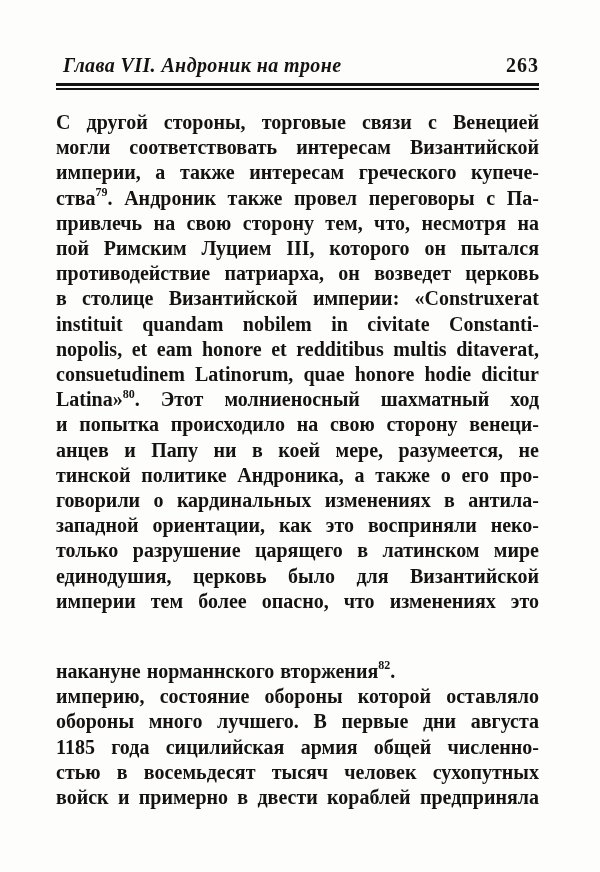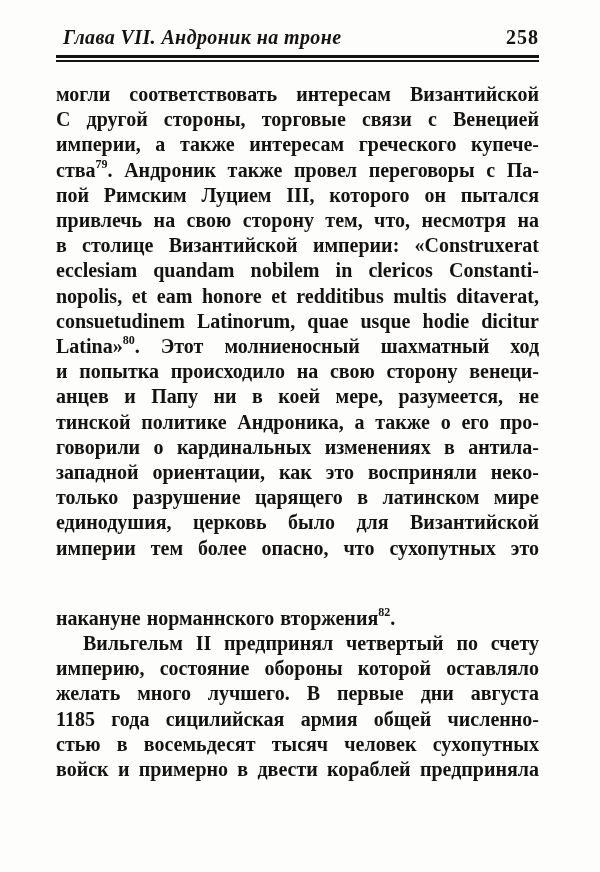--- a/index.html
+++ b/index.html
@@ -23,20 +23,21 @@
     top: 26px;
     width: 483px;
   }
   .running-header {
     display: flex;
     justify-content: space-between;
     align-items: flex-start;
     font-size: 20px;
     font-weight: bold;
     line-height: 22px;
+    margin-top: 28px;
   }
   .running-title {
     font-style: italic;
     letter-spacing: 0.4px;
     padding-left: 7px;
   }
   .running-page-number {
     font-style: normal;
     letter-spacing: 1px;
   }
@@ -79,52 +80,52 @@
     letter-spacing: 0;
   }
 </style>
 </head>
 <body>
 
 <div class="page">
   <div class="content">
     <div class="running-header">
       <span class="running-title">Глава VII. Андроник на троне</span>
-      <span class="running-page-number">258</span>
+      <span class="running-page-number">263</span>
     </div>
     <div class="double-rule">
       <div class="thick"></div>
       <div class="thin"></div>
     </div>
     <div class="page-body">
         <div>
+          <div class="line">С другой стороны, торговые связи с Венецией</div>
           <div class="line">могли соответствовать интересам Византийской</div>
-          <div class="line">С другой стороны, торговые связи с Венецией</div>
           <div class="line">империи, а также интересам греческого купече-</div>
           <div class="line">ства<sup class="fn">79</sup>. Андроник также провел переговоры с Па-</div>
+          <div class="line">привлечь на свою сторону тем, что, несмотря на</div>
           <div class="line">пой Римским Луцием III, которого он пытался</div>
-          <div class="line">привлечь на свою сторону тем, что, несмотря на</div>
+          <div class="line">противодействие патриарха, он возведет церковь</div>
           <div class="line">в столице Византийской империи: «Construxerat</div>
-          <div class="line">ecclesiam quandam nobilem in clericos Constanti-</div>
+          <div class="line">instituit quandam nobilem in civitate Constanti-</div>
           <div class="line">nopolis, et eam honore et redditibus multis ditaverat,</div>
-          <div class="line">consuetudinem Latinorum, quae usque hodie dicitur</div>
+          <div class="line">consuetudinem Latinorum, quae honore hodie dicitur</div>
           <div class="line">Latina»<sup class="fn">80</sup>. Этот молниеносный шахматный ход</div>
           <div class="line">и попытка происходило на свою сторону венеци-</div>
           <div class="line">анцев и Папу ни в коей мере, разумеется, не</div>
           <div class="line">тинской политике Андроника, а также о его про-</div>
           <div class="line">говорили о кардинальных изменениях в антила-</div>
           <div class="line">западной ориентации, как это восприняли неко-</div>
           <div class="line">только разрушение царящего в латинском мире</div>
           <div class="line">единодушия, церковь было для Византийской</div>
-          <div class="line">империи тем более опасно, что сухопутных это</div>
+          <div class="line">империи тем более опасно, что изменениях это</div>
           <div class="line last">накануне норманнского вторжения<sup class="fn">82</sup>.</div>
         </div>
         <div>
-          <div class="line indent">Вильгельм II предпринял четвертый по счету</div>
           <div class="line">империю, состояние обороны которой оставляло</div>
-          <div class="line">желать много лучшего. В первые дни августа</div>
+          <div class="line">обороны много лучшего. В первые дни августа</div>
           <div class="line">1185 года сицилийская армия общей численно-</div>
           <div class="line">стью в восемьдесят тысяч человек сухопутных</div>
           <div class="line">войск и примерно в двести кораблей предприняла</div>
         </div>
       </div>
   </div>
 </div>
 
 </body></html>

